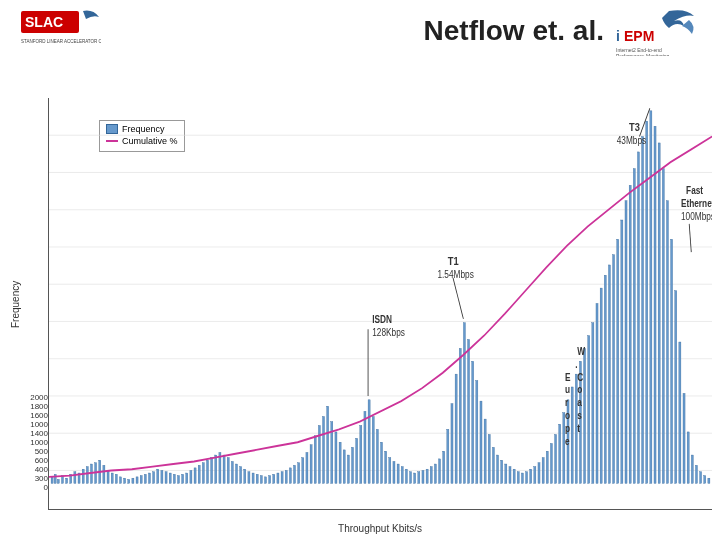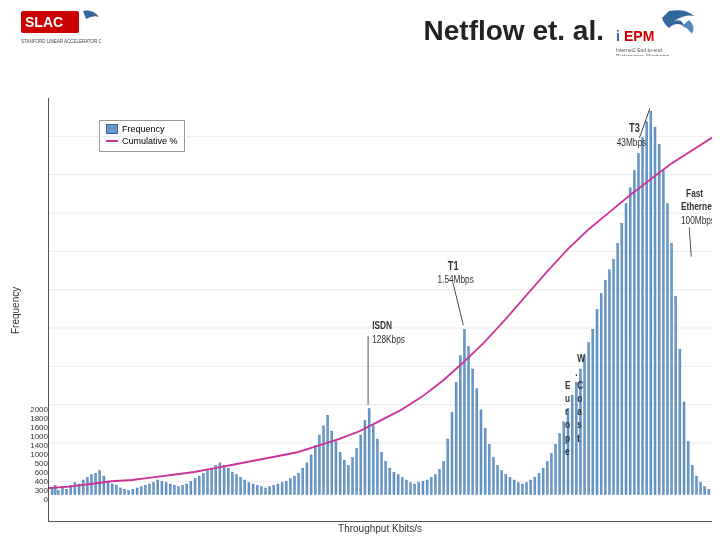--- a/index.html
+++ b/index.html
@@ -115,21 +115,21 @@
       width: 100%;
       height: 100%;
       position: absolute;
       top: 0; left: 0;
     }
 
     .x-axis-label {
       font-size: 10px;
       color: #333;
       text-align: center;
-      margin-top: 1px;
+      margin-top: 13px;
     }
 
     .legend {
       position: absolute;
       top: 22px;
       left: 50px;
       border: 1px solid #999;
       padding: 3px 6px;
       background: #fff;
       font-size: 9px;

